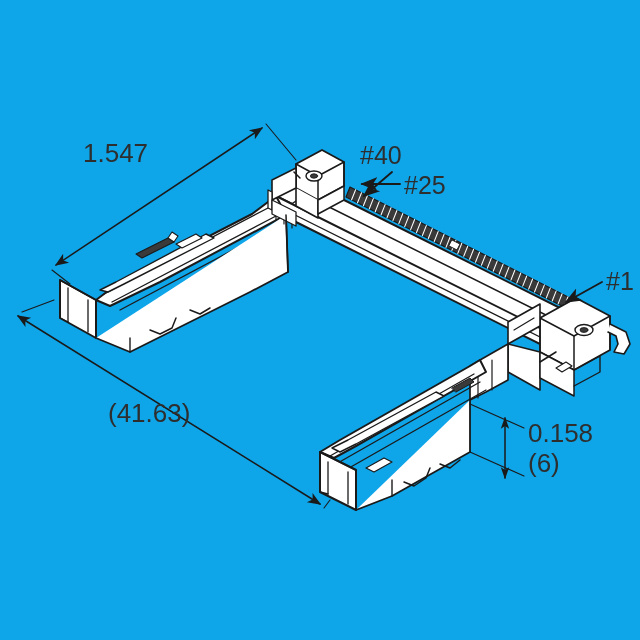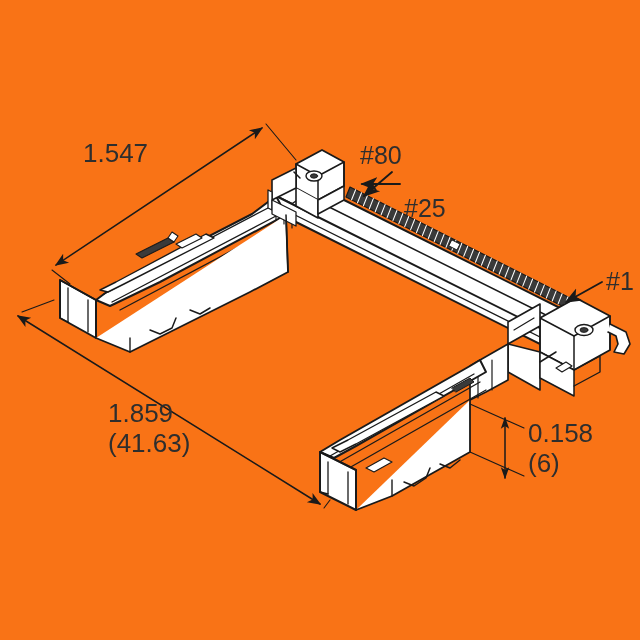--- a/index.html
+++ b/index.html
@@ -5,21 +5,21 @@
 <style>
   html, body {
     margin: 0;
     padding: 0;
     background: #ffffff;
   }
   #stage {
     position: relative;
     width: 640px;
     height: 640px;
-    background: #f97316;
+    background: #0ea5e9;
     overflow: hidden;
     font-family: "Liberation Sans", sans-serif;
   }
   #drawing {
     position: absolute;
     left: 0;
     top: 0;
     width: 640px;
     height: 640px;
   }
@@ -40,21 +40,21 @@
     font-family: "Liberation Sans", sans-serif;
     font-size: 25px;
     line-height: 27px;
     white-space: nowrap;
     user-select: none;
   }
   #t-width  { left: 83px;  top: 138px; }
   #t-length { left: 108px; top: 398px; }
   #t-height { left: 528px; top: 418px; }
   #t-p50 { left: 360px; top: 142px; }
-  #t-p25 { left: 404px; top: 172px; margin-top: 23px; }
+  #t-p25 { left: 404px; top: 172px; }
   #t-p1  { left: 606px; top: 268px; }
 </style>
 </head>
 <body>
 
 <div id="stage">
 
   <svg id="drawing" viewBox="0 0 640 640" xmlns="http://www.w3.org/2000/svg">
 
     <defs>
@@ -262,26 +262,25 @@
 
       <path d="M602 282 L566 302" marker-end="url(#ah)"></path>
     </g>
   </svg>
 
   <div class="dim-text" id="t-width">
     <span>1.547</span>
   </div>
 
   <div class="dim-text" id="t-length">
-    <span>1.859</span>
     <span class="l2">(41.63)</span>
   </div>
 
   <div class="dim-text" id="t-height">
     <span>0.158</span>
     <span class="l2">(6)</span>
   </div>
 
-  <div class="pin-text" id="t-p50">#80</div>
+  <div class="pin-text" id="t-p50">#40</div>
   <div class="pin-text" id="t-p25">#25</div>
   <div class="pin-text" id="t-p1">#1</div>
 
 </div>
 
 </body></html>

